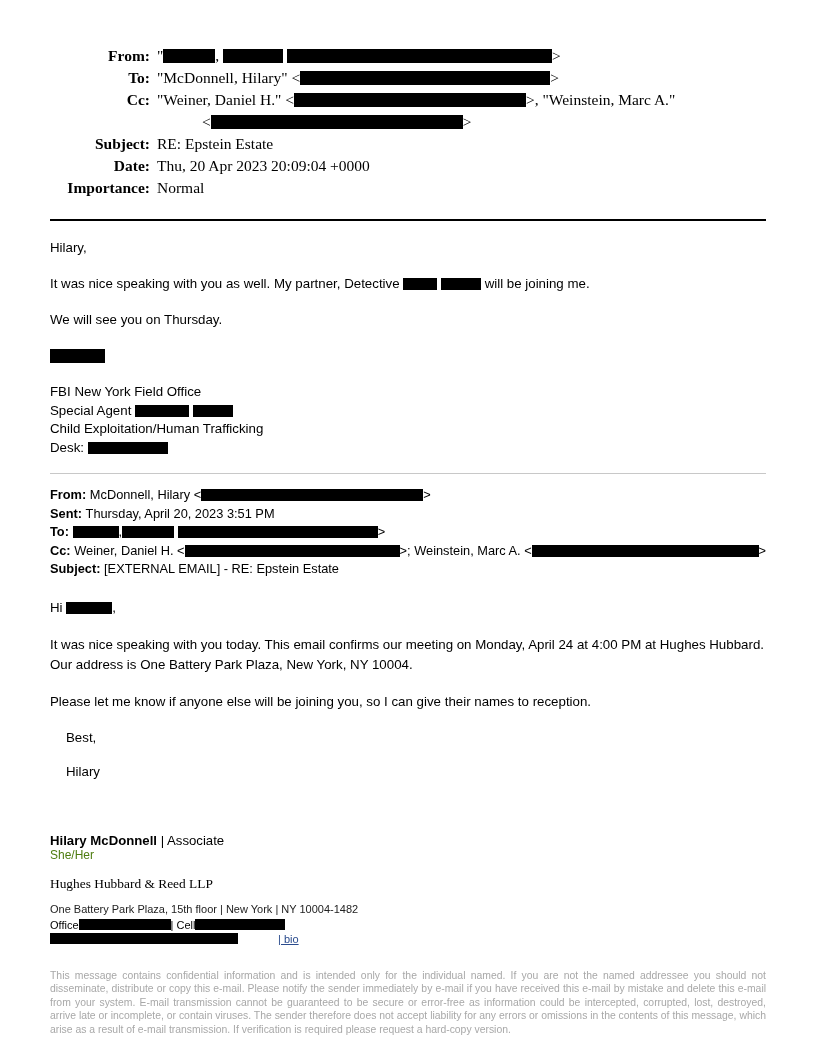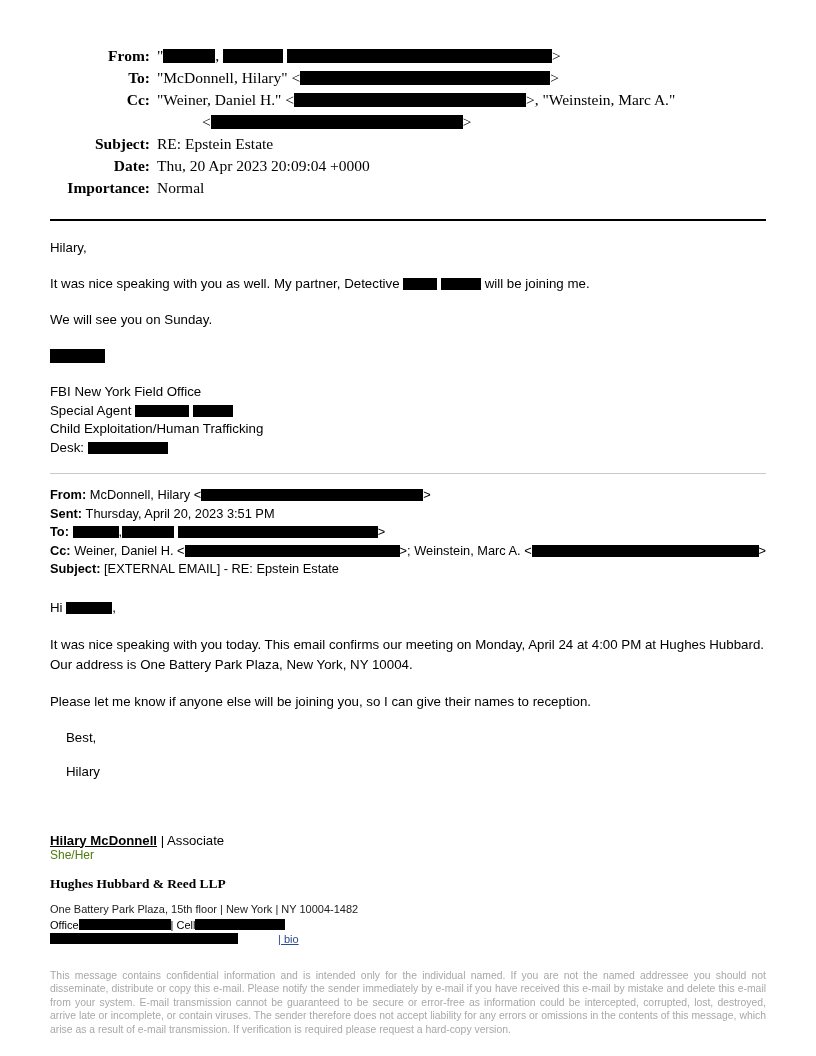--- a/index.html
+++ b/index.html
@@ -99,28 +99,28 @@
     align-items: center;
     white-space: nowrap;
   }
   .quoted-hdr b { font-weight: bold; }
 
   
   .sig-name {
     font-size: 13.2px;
     margin-top: 2px;
   }
-  .sig-name b { font-weight: bold; text-decoration: underline; }
+  .sig-name b { font-weight: bold; }
   .sig-sub {
     font-size: 12px;
     color: #4d7c0f;
   }
   .sig-firm {
     font-family: "Liberation Serif", serif;
-    font-weight: bold;
+    font-weight: normal;
     font-size: 13.4px;
     margin-top: 14px;
   }
   .sig-addr {
     font-size: 11px;
     color: #222;
     line-height: 15px;
     margin-top: 10px;
   }
   .sig-contact {
@@ -219,21 +219,21 @@
   <hr class="rule-thick">
 
   <div class="body">
 
     <p>Hilary,</p>
 
     <p>
       <span>It was nice speaking with you as well.  My partner, Detective </span><span class="redact h12" style="width:34px"></span><span>&nbsp;</span><span class="redact h12" style="width:40px"></span><span> will be joining me.</span>
     </p>
 
-    <p>We will see you on Sunday.</p>
+    <p>We will see you on Thursday.</p>
 
 
     <p>
       <span class="redact h14" style="width:55px"></span>
     </p>
 
     <div class="sig-block">
       <div>FBI New York Field Office</div>
       <div>
         <span>Special Agent </span><span class="redact h12" style="width:54px"></span><span>&nbsp;</span><span class="redact h12" style="width:40px"></span>

